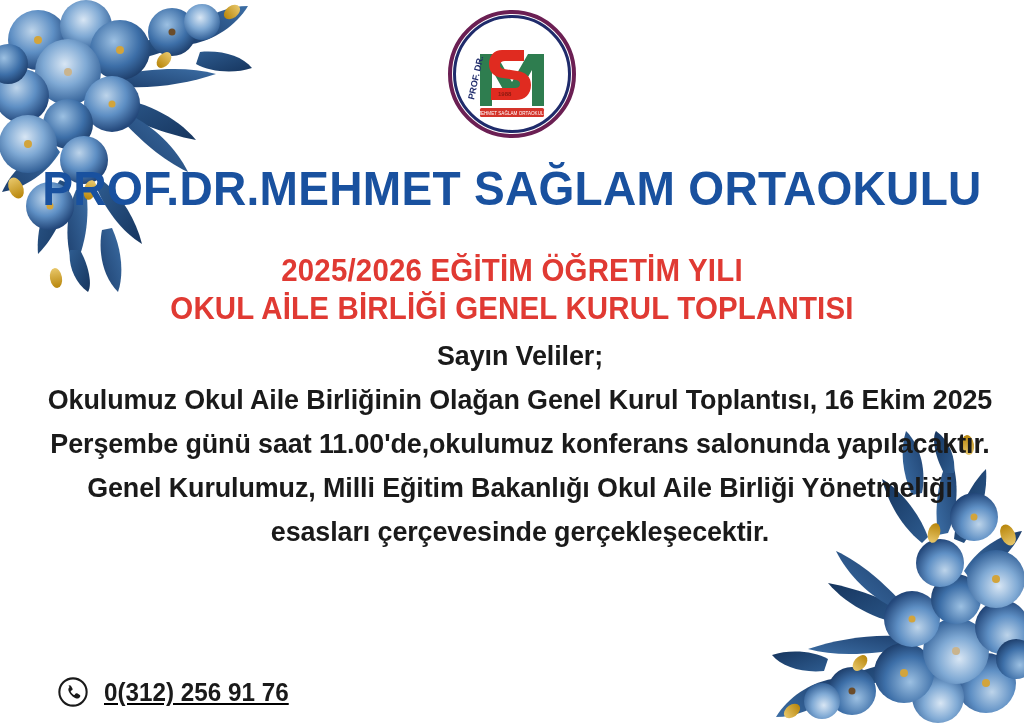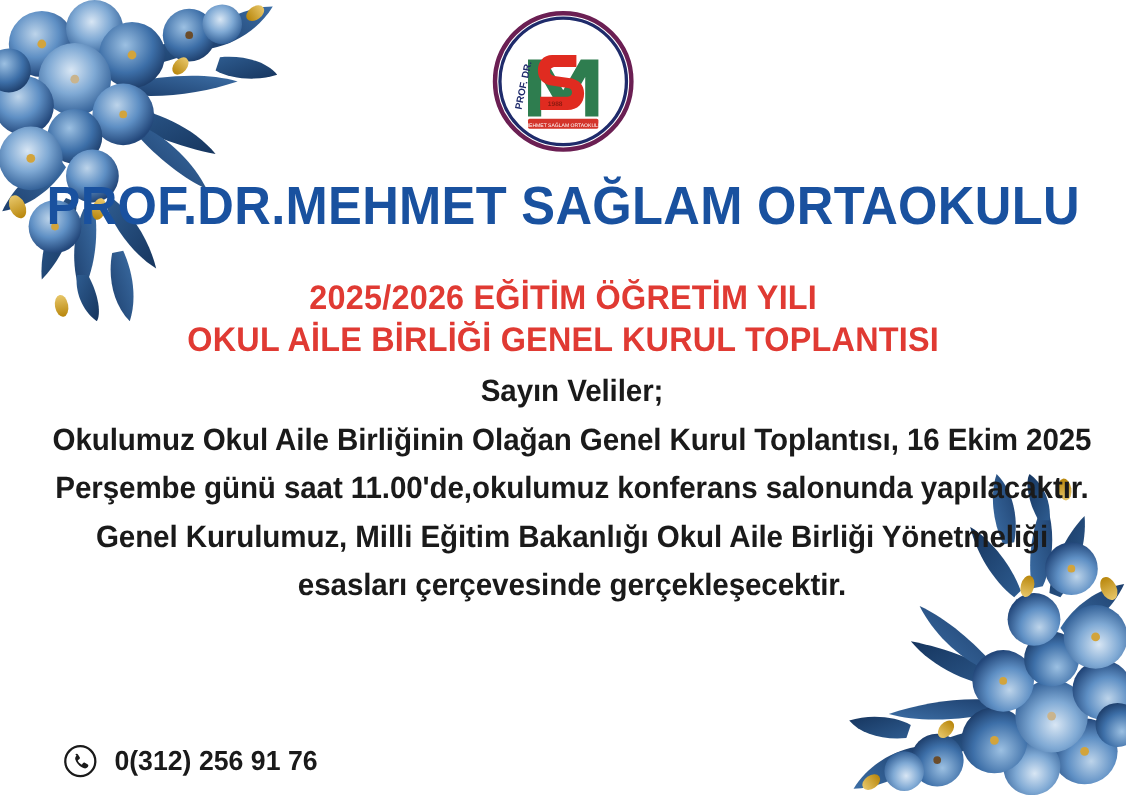--- a/index.html
+++ b/index.html
@@ -89,20 +89,21 @@
     transform: scaleX(0.96);
     letter-spacing: -0.1px;
   }
 
   
   .contacts {
     position: absolute;
     left: 56px;
     bottom: 14px;
     text-align: right;
+    text-decoration: underline;
   }
   .contact-row {
     display: flex;
     align-items: center;
     margin-bottom: 16px;
   }
   .contact-row:last-child { margin-bottom: 0; }
   .contact-icon {
     width: 34px;
     height: 34px;

